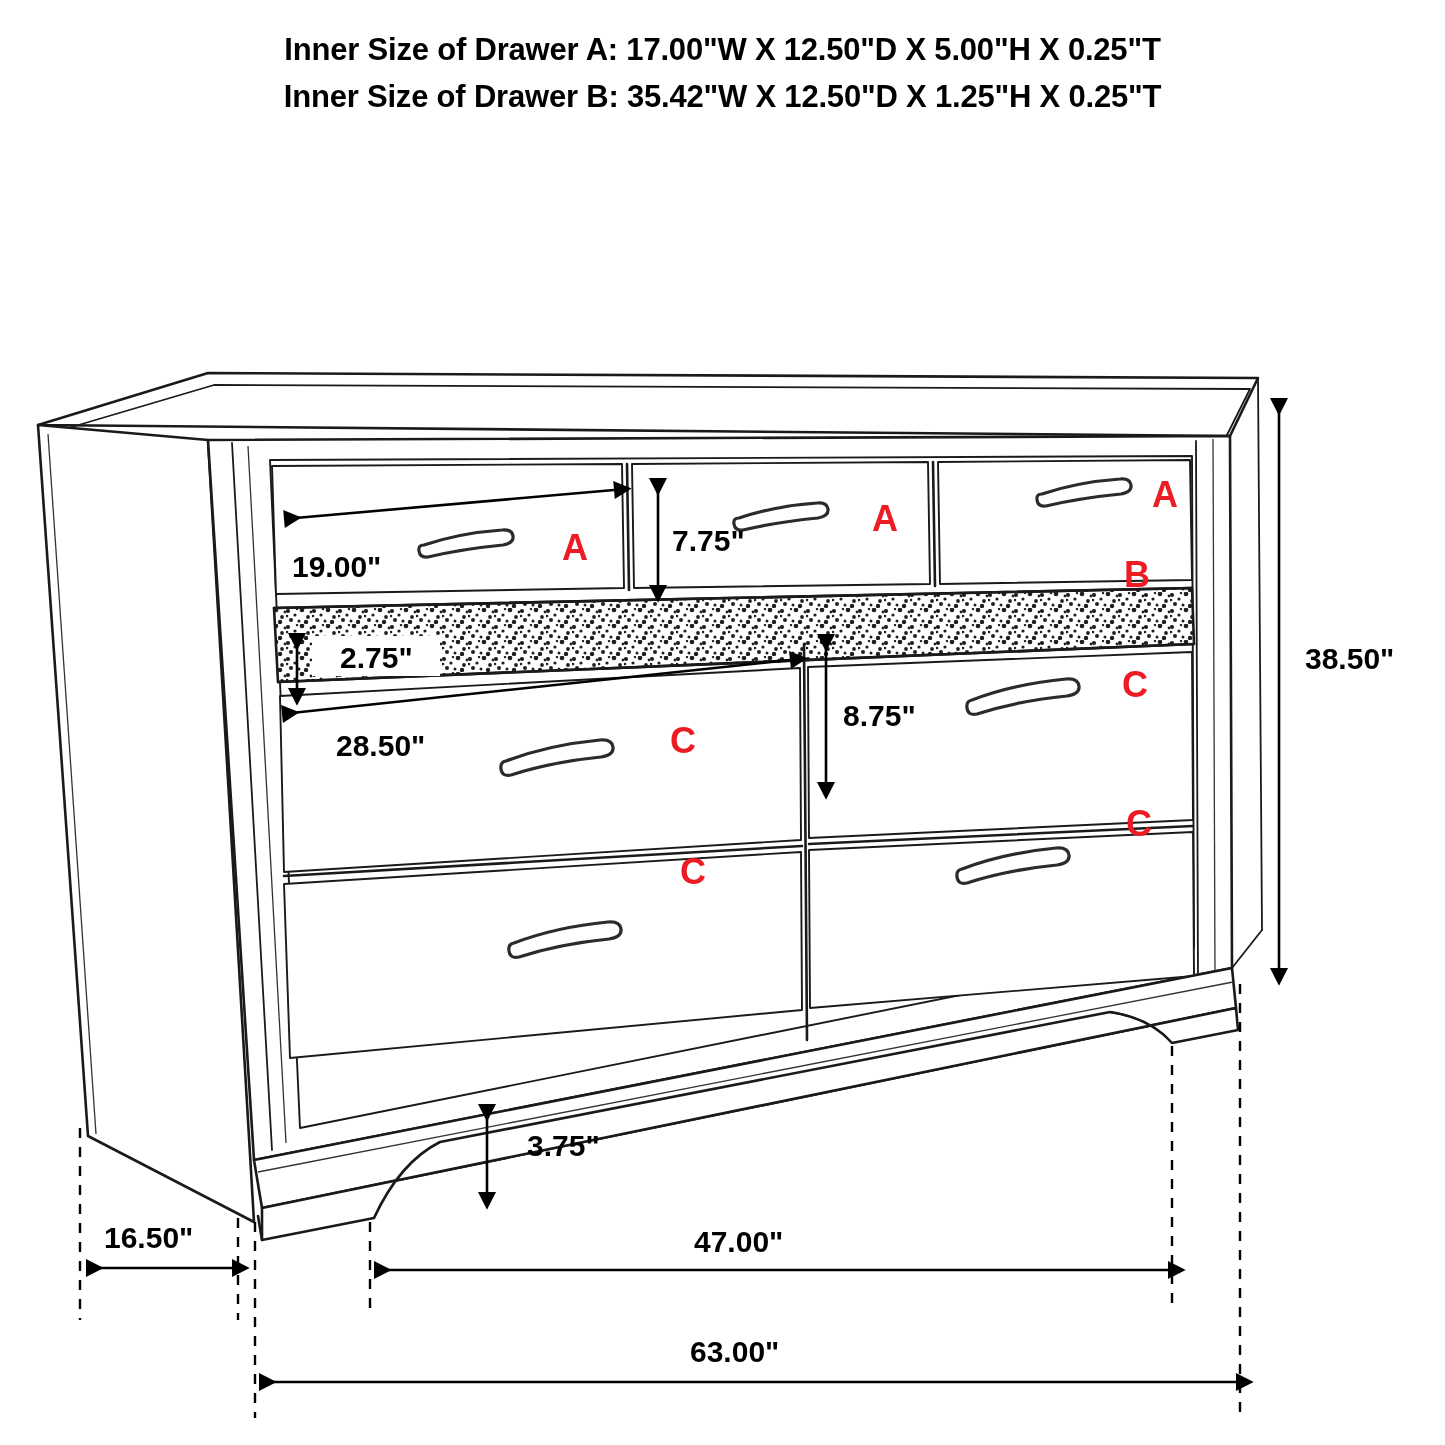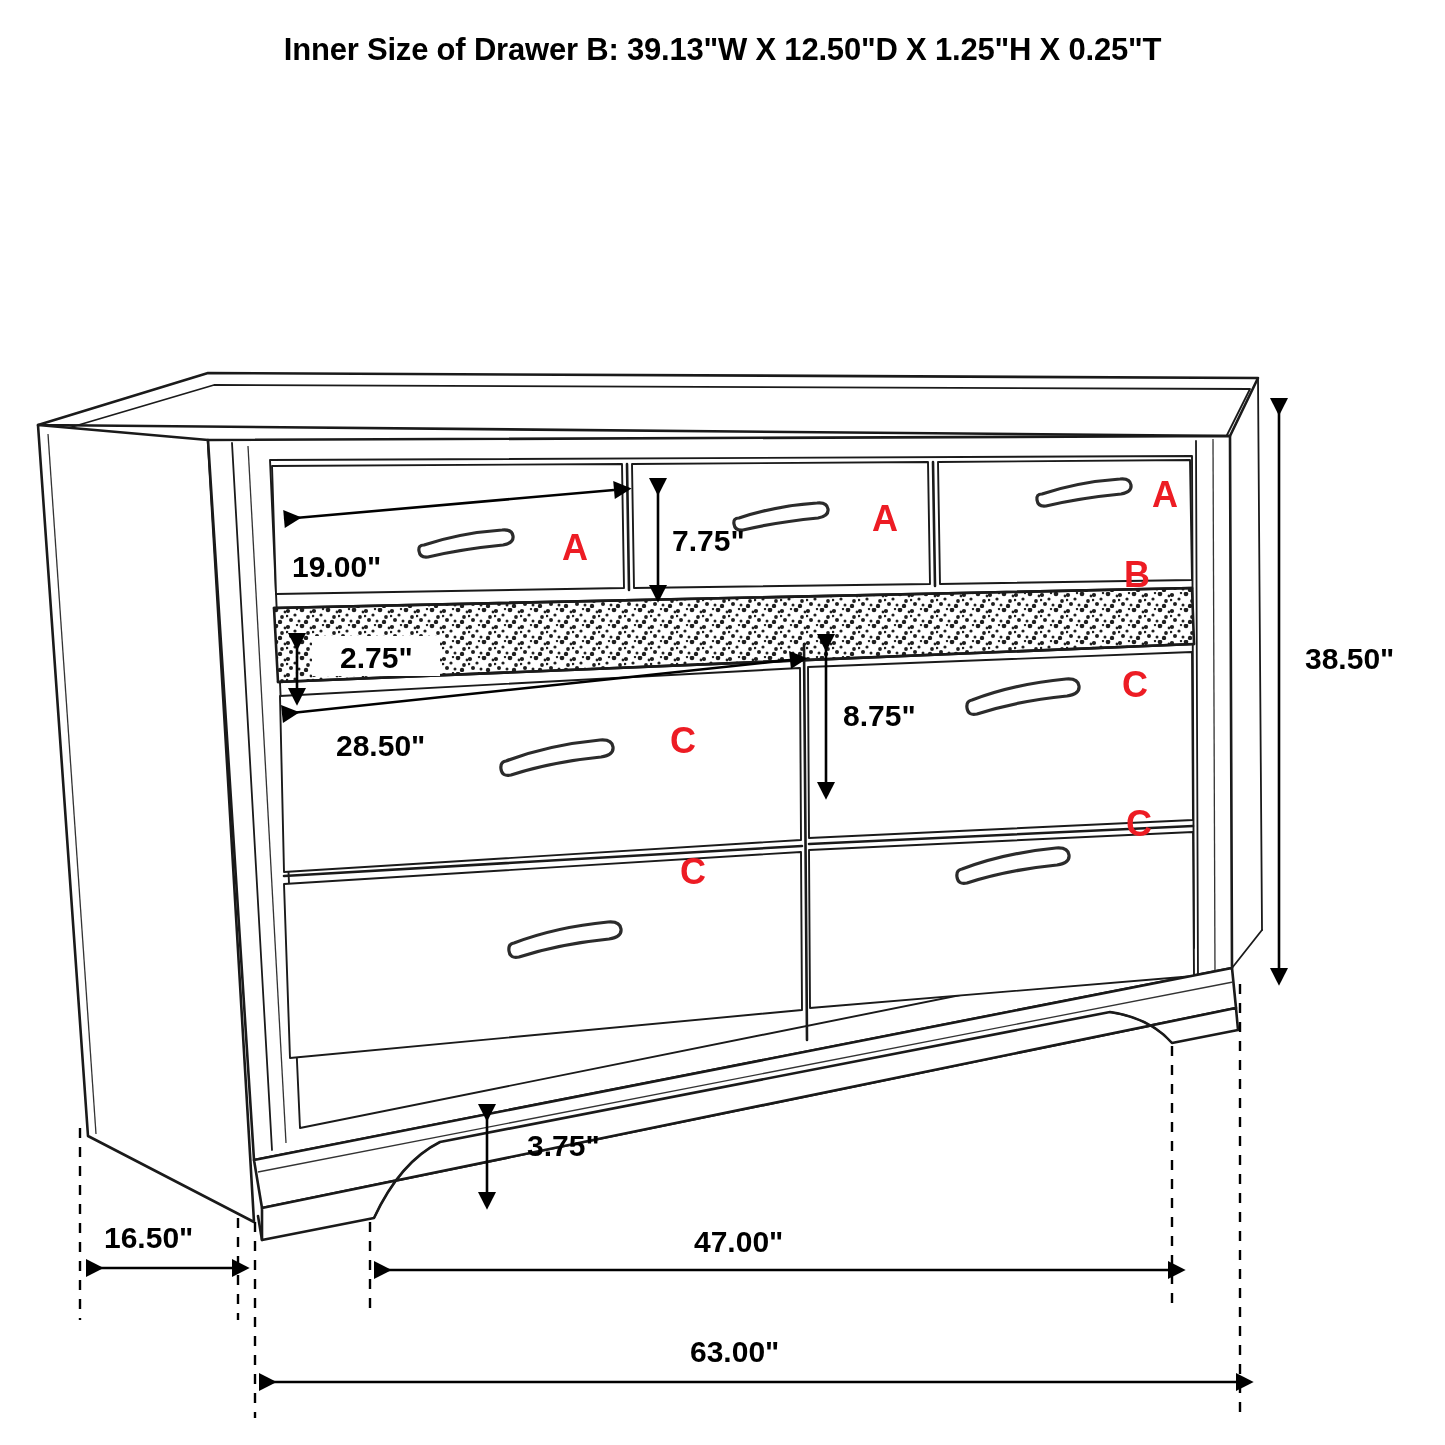--- a/index.html
+++ b/index.html
@@ -56,21 +56,22 @@
     font-family: "Liberation Sans", sans-serif;
     font-weight: bold;
     font-size: 36px;
     fill: #ED1C24;
   }
 </style>
 </head>
 <body>
 
 <div id="spec-header">
-  <div class="spec-line">Inner Size of Drawer B: 39.13"W X 12.50"D X 1.25"H X 0.25"T</div>
+  <div class="spec-line">Inner Size of Drawer A: 17.00"W X 12.50"D X 5.00"H X 0.25"T</div>
+  <div class="spec-line">Inner Size of Drawer B: 35.42"W X 12.50"D X 1.25"H X 0.25"T</div>
 </div>
 
 <div id="drawing-area">
 <svg width="1445" height="1445" viewBox="0 0 1445 1445" xmlns="http://www.w3.org/2000/svg">
 
   <defs>
 
     <pattern id="glitter" width="26" height="16" patternUnits="userSpaceOnUse">
       <rect width="26" height="16" fill="#ffffff"></rect>
       <circle cx="2" cy="3" r="2.1" fill="#1f1f1f"></circle>

